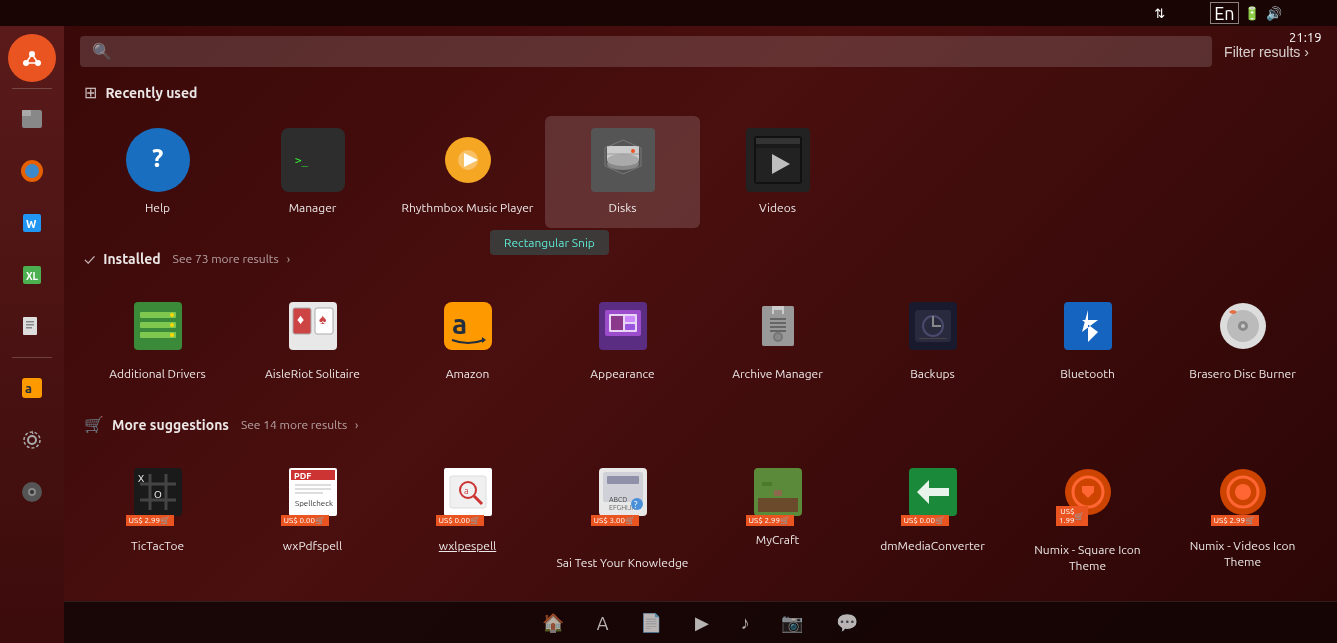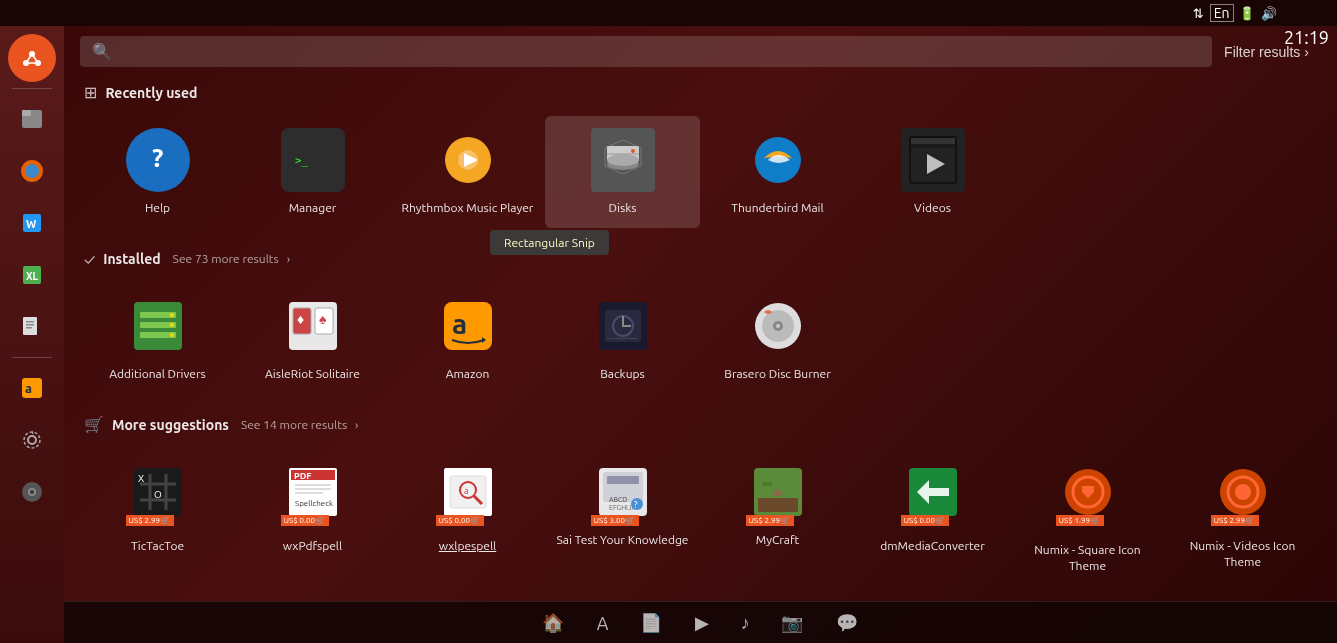--- a/index.html
+++ b/index.html
@@ -204,21 +204,21 @@
     
     .icon-help { background: #1a6ebf; border-radius: 50%; }
     .icon-terminal { background: #2d2d2d; }
 
     
     .tooltip-popup {
       position: absolute;
       top: 230px;
       left: 490px;
       background: rgba(60,60,60,0.95);
-      color: #fef9c3;
+      color: #5eead4;
       font-size: 12px;
       padding: 6px 14px;
       border-radius: 4px;
       z-index: 200;
       pointer-events: none;
     }
 
     
     .bottom-bar {
       position: fixed;
@@ -244,24 +244,24 @@
     .main::-webkit-scrollbar { width: 6px; }
     .main::-webkit-scrollbar-track { background: rgba(0,0,0,0.2); }
     .main::-webkit-scrollbar-thumb { background: rgba(255,255,255,0.2); border-radius: 3px; }
   </style>
 </head>
 <body>
 
 <div class="topbar">
   <div class="topbar-icons">
     <span style="font-size:13px;">⇅</span>
-    <span style="font-size:14px; border:1px solid rgba(255,255,255,0.5); padding:0 3px;">En</span>
+    <span style="font-size:18px; border:1px solid rgba(255,255,255,0.5); padding:0 3px;margin-left:39px;">En</span>
     <span style="font-size:13px;">🔋</span>
     <span style="font-size:13px;">🔊</span>
-    <span style="font-size:18px; min-width:40px;margin-top:47px;">21:19</span>
+    <span style="font-size:13px; min-width:40px;margin-top:47px;">21:19</span>
   </div>
 </div>
 
 <div class="sidebar" style="margin-top:26px;">
   <div class="sidebar-icon ubuntu-btn">
     <svg width="28" height="28" viewBox="0 0 28 28" fill="none">
       <circle cx="14" cy="14" r="13" fill="#e95420"></circle>
       <circle cx="14" cy="10" r="3" fill="white"></circle>
       <circle cx="8" cy="19" r="3" fill="white"></circle>
       <circle cx="20" cy="19" r="3" fill="white"></circle>
@@ -386,30 +386,20 @@
           <rect x="8" y="10" width="32" height="14" fill="#ccc"></rect>
           <ellipse cx="24" cy="24" rx="16" ry="6" fill="#aaa"></ellipse>
           <line x1="8" y1="18" x2="40" y2="18" stroke="#999" stroke-width="1"></line>
           <circle cx="34" cy="15" r="2" fill="#e95420"></circle>
           <path d="M6 12 L24 4 L42 12 L42 30 L24 38 L6 30 Z" fill="none" stroke="#999" stroke-width="0.5"></path>
         </svg>
       </div>
       <span class="app-label">Disks</span>
     </div>
 
-    <div class="app-item">
-      <div class="app-icon">
-        <svg width="48" height="48" viewBox="0 0 48 48">
-          <circle cx="24" cy="24" r="23" fill="#0f7dc7"></circle>
-          <path d="M10 22 Q24 8 38 22 Q24 20 10 22Z" fill="#f5a623"></path>
-          <path d="M14 24 Q24 14 36 24 Q24 30 14 24Z" fill="white" opacity="0.8"></path>
-        </svg>
-      </div>
-      <span class="app-label">Thunderbird Mail</span>
-    </div>
 
     <div class="app-item">
       <div class="app-icon" style="background:#222; border-radius:4px;">
         <svg width="48" height="48" viewBox="0 0 48 48">
           <rect width="48" height="48" fill="#111" rx="3"></rect>
           <rect x="2" y="2" width="44" height="6" fill="#333"></rect>
           <rect x="2" y="8" width="44" height="4" fill="#1a1a1a"></rect>
           <rect x="2" y="12" width="44" height="34" fill="#222"></rect>
           <polygon points="18,18 36,28 18,38" fill="white" opacity="0.7"></polygon>
         </svg>
@@ -464,35 +454,74 @@
         <svg width="48" height="48" viewBox="0 0 48 48">
           <rect width="48" height="48" fill="#ff9900" rx="8"></rect>
           <text x="8" y="32" font-size="28" fill="#232F3E" font-weight="bold">a</text>
           <path d="M8 38 Q24 44 40 38" stroke="#232F3E" stroke-width="2" fill="none"></path>
           <polygon points="38,35 42,38 38,41" fill="#232F3E"></polygon>
         </svg>
       </div>
       <span class="app-label">Amazon</span>
     </div>
 
-
+    <div class="app-item">
+      <div class="app-icon">
+        <svg width="48" height="48" viewBox="0 0 48 48">
+          <rect width="48" height="48" fill="#5a2d82" rx="4"></rect>
+          <rect x="6" y="8" width="36" height="26" rx="2" fill="#9c4dcc"></rect>
+          <rect x="10" y="12" width="28" height="18" rx="1" fill="#e8d5f5"></rect>
+          <rect x="12" y="14" width="12" height="14" fill="#8b3a8b"></rect>
+          <rect x="26" y="14" width="10" height="6" fill="#cc88ff" rx="1"></rect>
+          <rect x="26" y="22" width="10" height="6" fill="#9955dd" rx="1"></rect>
+        </svg>
+      </div>
+      <span class="app-label">Appearance</span>
+    </div>
+
+    <div class="app-item">
+      <div class="app-icon">
+        <svg width="48" height="48" viewBox="0 0 48 48">
+          <rect x="8" y="4" width="32" height="40" rx="2" fill="#aaa"></rect>
+          <rect x="8" y="4" width="32" height="40" rx="2" fill="#888" opacity="0.5"></rect>
+          <rect x="18" y="4" width="12" height="8" fill="#ccc"></rect>
+          <rect x="20" y="8" width="8" height="4" fill="#999"></rect>
+          <rect x="16" y="16" width="16" height="2" fill="#666"></rect>
+          <rect x="16" y="20" width="16" height="2" fill="#666"></rect>
+          <rect x="16" y="24" width="16" height="2" fill="#666"></rect>
+          <rect x="16" y="28" width="16" height="2" fill="#666"></rect>
+          <ellipse cx="24" cy="35" rx="5" ry="5" fill="#777"></ellipse>
+          <ellipse cx="24" cy="35" rx="3" ry="3" fill="#888"></ellipse>
+        </svg>
+      </div>
+      <span class="app-label">Archive Manager</span>
+    </div>
 
     <div class="app-item">
       <div class="app-icon">
         <svg width="48" height="48" viewBox="0 0 48 48">
           <rect width="48" height="48" fill="#1a1a2e" rx="4"></rect>
           <rect x="6" y="8" width="36" height="32" rx="3" fill="#2a2a3e"></rect>
           <circle cx="24" cy="24" r="10" stroke="#4a4a6e" stroke-width="2" fill="none"></circle>
           <path d="M24 14 L24 24 L32 24" stroke="#888" stroke-width="2" fill="none"></path>
           <rect x="10" y="36" width="28" height="1" fill="#444"></rect>
         </svg>
       </div>
       <span class="app-label">Backups</span>
     </div>
 
+    <div class="app-item">
+      <div class="app-icon">
+        <svg width="48" height="48" viewBox="0 0 48 48">
+          <rect width="48" height="48" fill="#1565C0" rx="4"></rect>
+          <path d="M24 8 L24 40 L34 30 L18 18 L34 18 L18 30 Z" fill="white"></path>
+        </svg>
+      </div>
+      <span class="app-label">Bluetooth</span>
+    </div>
 
     <div class="app-item">
       <div class="app-icon">
         <svg width="48" height="48" viewBox="0 0 48 48">
           <circle cx="24" cy="24" r="23" fill="#ddd"></circle>
           <circle cx="24" cy="24" r="16" fill="#bbb"></circle>
           <circle cx="24" cy="24" r="5" fill="#888"></circle>
           <circle cx="24" cy="24" r="2" fill="#ccc"></circle>
           <path d="M10 10 Q14 6 18 10 Q14 14 10 10Z" fill="#e95420" opacity="0.8"></path>
         </svg>
@@ -574,21 +603,21 @@
           <text x="10" y="34" font-size="7" fill="#444">ABCD</text>
           <text x="10" y="42" font-size="7" fill="#666">EFGHIJK</text>
           <circle cx="38" cy="36" r="6" fill="#4a90d9"></circle>
           <text x="35" y="40" font-size="9" fill="white">?</text>
         </svg>
         <div class="price-badge" style="width:48px; bottom:-2px; left:0; font-size:8px; padding:1px 3px; background:#e95420;">
           <span>US$ 3.00</span>
           <span>🛒</span>
         </div>
       </div>
-      <span class="app-label" style="margin-top:0;">Sai Test Your Knowledge</span>
+      <span class="app-label" style="margin-top:23px;">Sai Test Your Knowledge</span>
     </div>
 
     <div class="app-item">
       <div class="app-icon" style="position:relative; overflow:visible;">
         <svg width="48" height="48" viewBox="0 0 48 48">
           <rect width="48" height="48" fill="#5a8a3a" rx="4"></rect>
           <rect x="4" y="28" width="40" height="16" fill="#6a4a2a"></rect>
           <rect x="4" y="20" width="40" height="10" fill="#5a8a3a"></rect>
           <rect x="8" y="16" width="10" height="14" fill="#5a8a3a"></rect>
           <rect x="8" y="14" width="10" height="4" fill="#4a7a2a"></rect>
@@ -617,21 +646,21 @@
       <span class="app-label" style="margin-top:6px;">dmMediaConverter</span>
     </div>
 
     <div class="app-item">
       <div class="app-icon" style="position:relative; overflow:visible;">
         <svg width="48" height="48" viewBox="0 0 48 48">
           <circle cx="24" cy="24" r="23" fill="#cc4400"></circle>
           <circle cx="24" cy="24" r="15" fill="none" stroke="#ff6633" stroke-width="3"></circle>
           <path d="M18 18 L30 18 L30 24 L24 30 L18 24 Z" fill="#ff6633"></path>
         </svg>
-        <div class="price-badge" style="width:48px; bottom:-2px; left:0; font-size:8px; padding:1px 3px;">
+        <div class="price-badge" style="width:32px; bottom:-2px; left:0; font-size:8px; padding:1px 3px;">
           <span>US$ 1.99</span>
           <span>🛒</span>
         </div>
       </div>
       <span class="app-label" style="margin-top:10px;">Numix - Square Icon Theme</span>
     </div>
 
     <div class="app-item">
       <div class="app-icon" style="position:relative; overflow:visible;">
         <svg width="48" height="48" viewBox="0 0 48 48">

